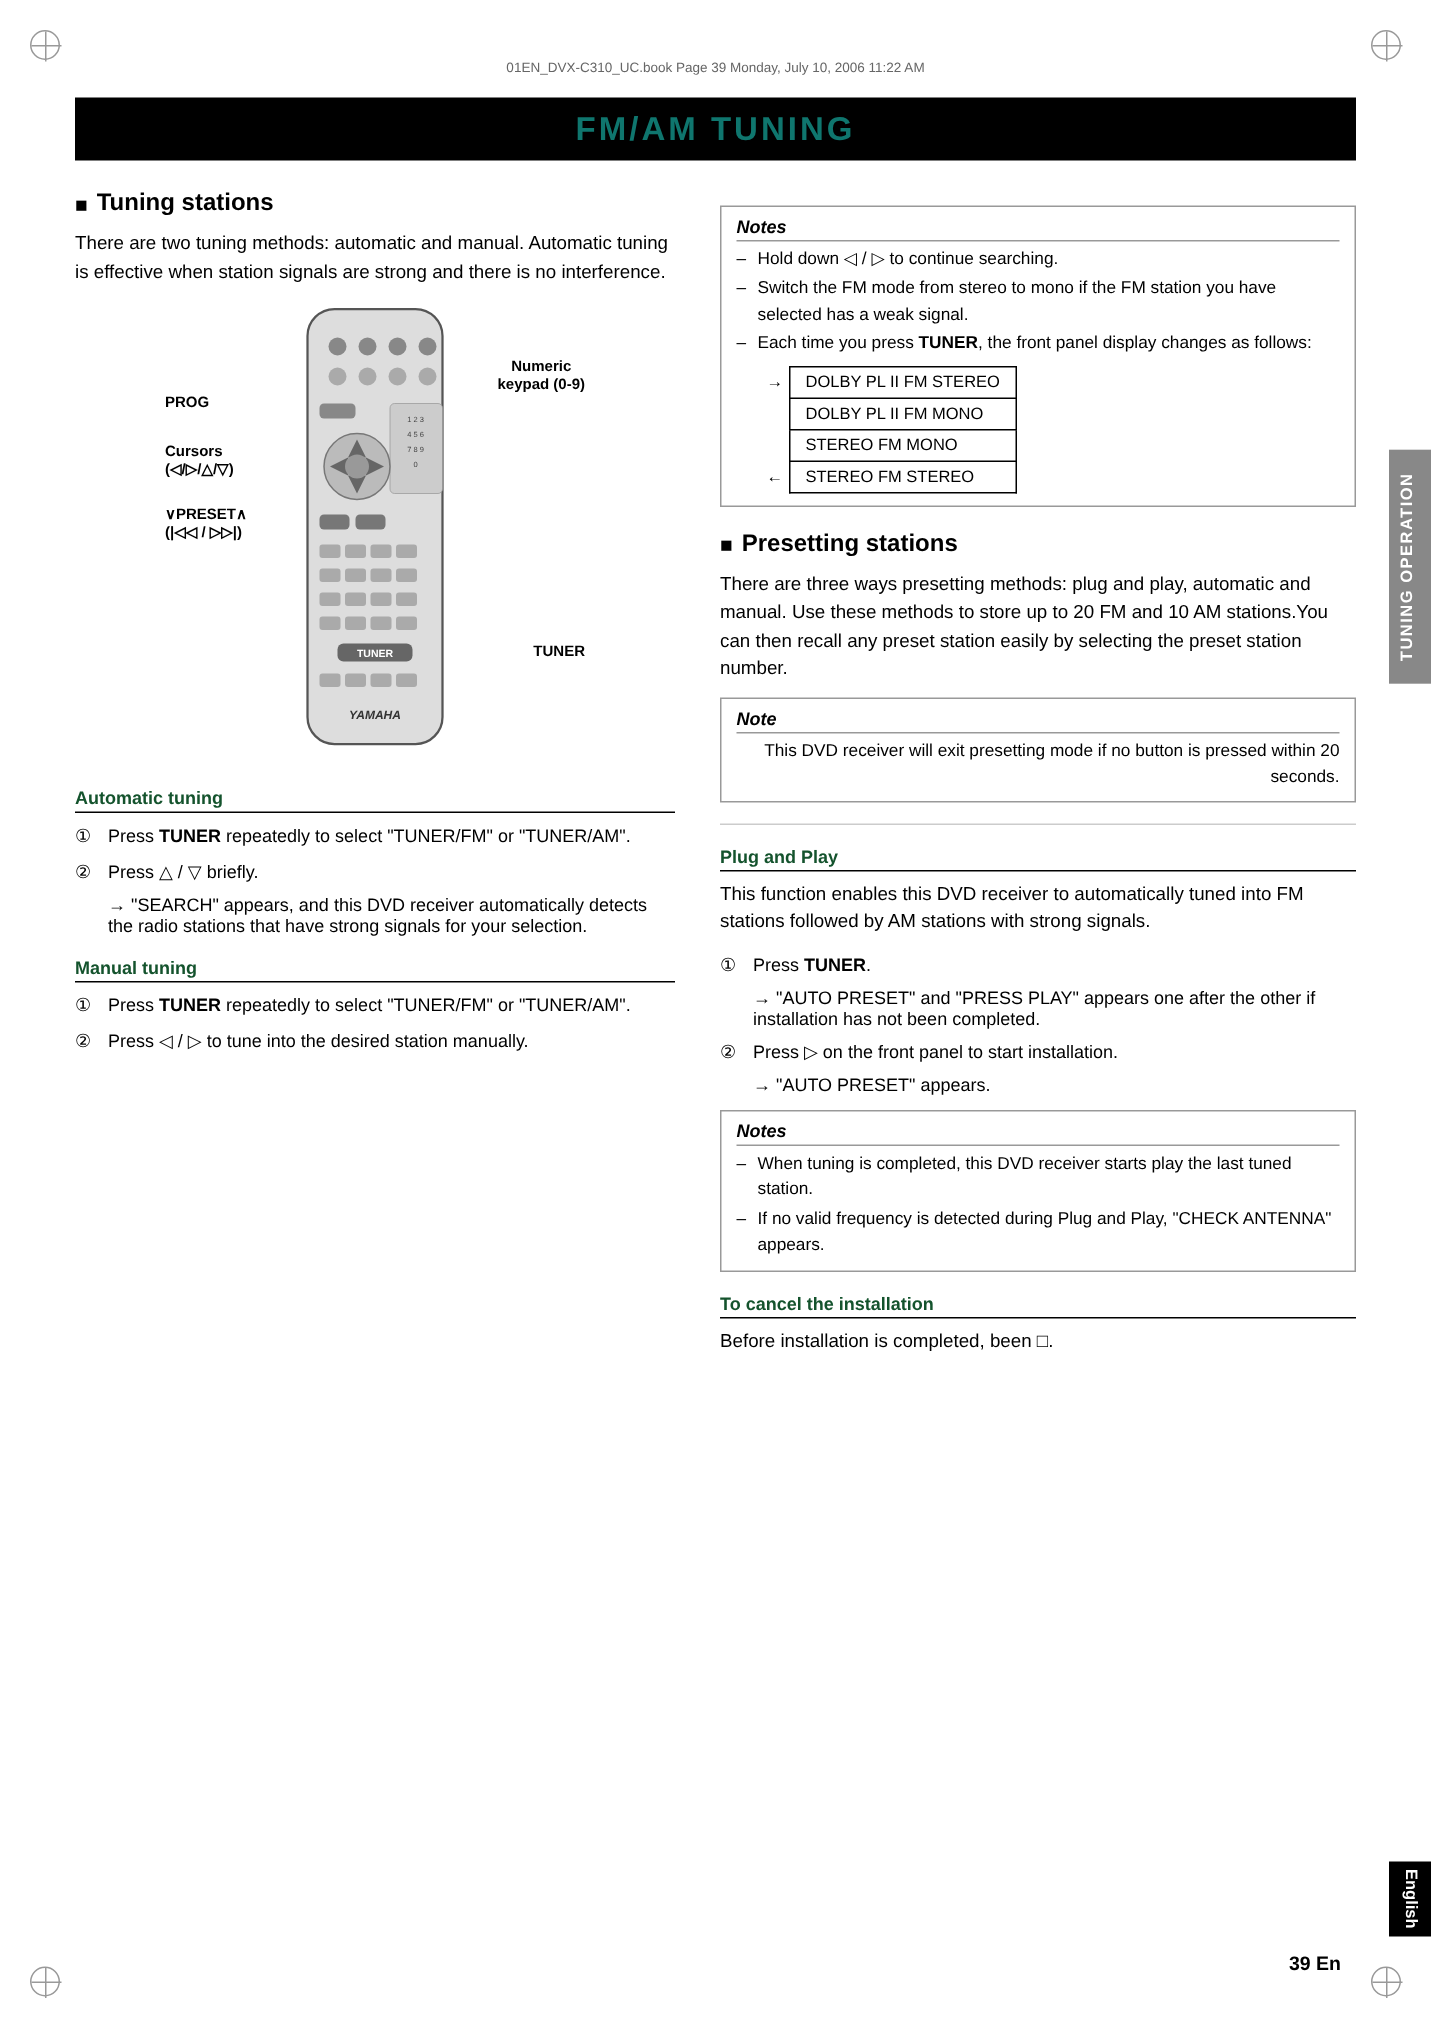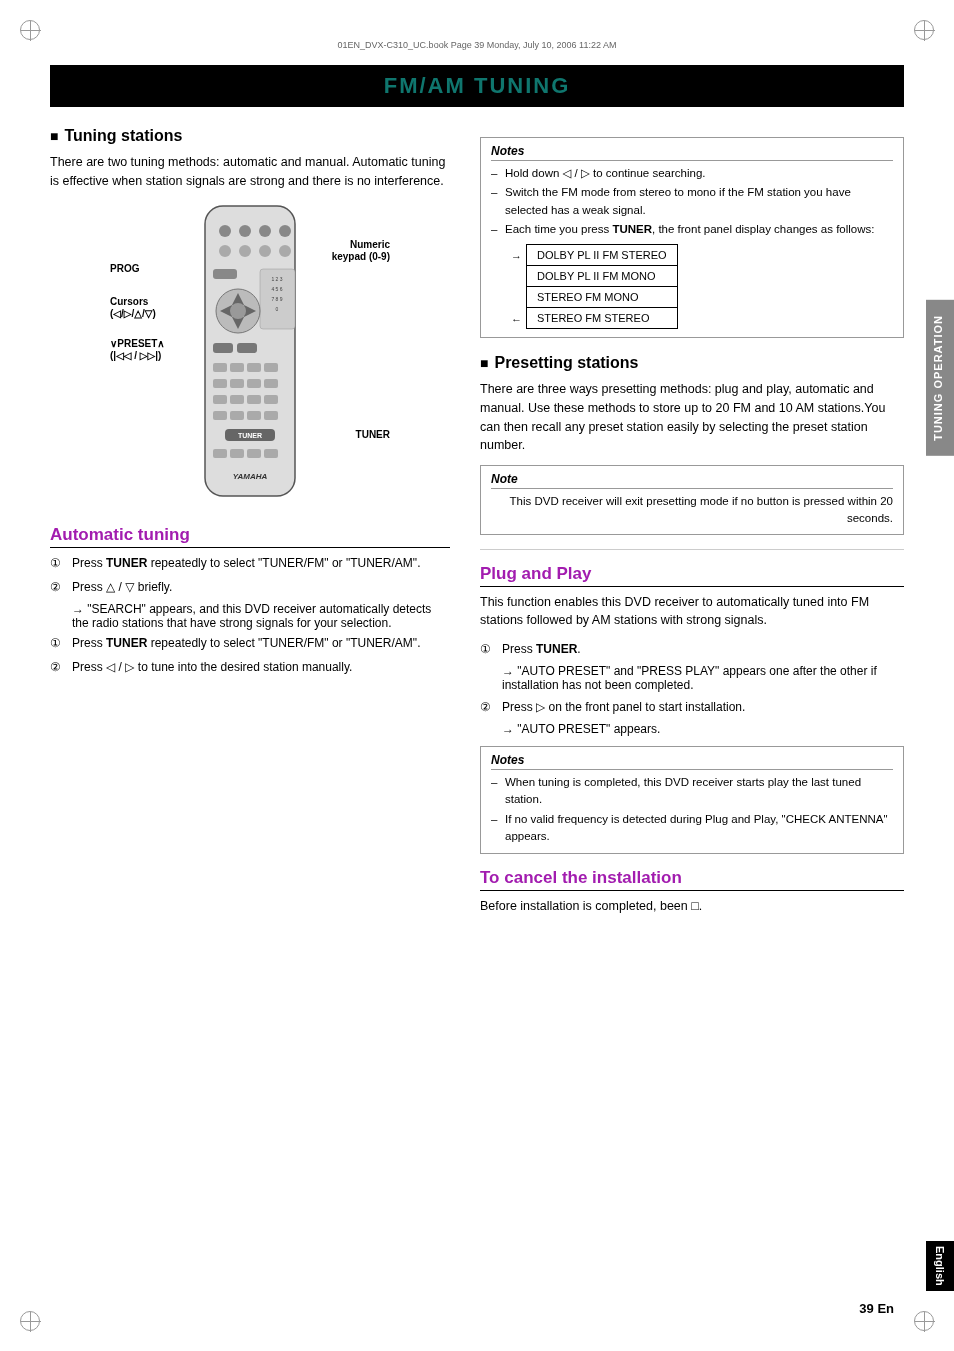--- a/index.html
+++ b/index.html
@@ -91,23 +91,23 @@
       margin-bottom: 10px;
     }
     
     .remote-container {
       position: relative;
       width: 220px;
       margin: 10px auto;
     }
     
     .subsec-title {
-      font-size: 17px;
-      font-weight: bold;
-      color: #a21caf;
+      font-size: 12px;
+      font-weight: bold;
+      color: #14532d;
       border-bottom: 1px solid #000;
       margin-top: 14px;
       margin-bottom: 6px;
       padding-bottom: 2px;
     }
     .step-list {
       list-style: none;
       padding: 0;
     }
     .step-item {
@@ -292,21 +292,21 @@
           <text x="100" y="237" text-anchor="middle" font-size="7" fill="#fff" font-weight="bold">TUNER</text>
 
           <rect x="63" y="248" width="14" height="9" rx="2" fill="#aaa"></rect>
           <rect x="80" y="248" width="14" height="9" rx="2" fill="#aaa"></rect>
           <rect x="97" y="248" width="14" height="9" rx="2" fill="#aaa"></rect>
           <rect x="114" y="248" width="14" height="9" rx="2" fill="#aaa"></rect>
 
           <text x="100" y="278" text-anchor="middle" font-size="8" fill="#333" font-style="italic" font-weight="bold">YAMAHA</text>
         </svg>
 
-        <div style="position:absolute; top:38px; right:0; font-size:10px; font-weight:bold; text-align:right; line-height:1.2;">Numeric<br>keypad (0-9)</div>
+        <div style="position:absolute; top:38px; right:0; font-size:10px; font-weight:bold; text-align:center; line-height:1.2;">Numeric<br>keypad (0-9)</div>
         <div style="position:absolute; top:62px; left:0; font-size:10px; font-weight:bold;">PROG</div>
         <div style="position:absolute; top:95px; left:0; font-size:10px; font-weight:bold; line-height:1.2;">Cursors<br>(◁/▷/△/▽)</div>
         <div style="position:absolute; top:137px; left:0; font-size:10px; font-weight:bold; line-height:1.2;">∨PRESET∧<br>(|◁◁ / ▷▷|)</div>
         <div style="position:absolute; top:228px; right:0; font-size:10px; font-weight:bold;">TUNER</div>
       </div>
 
       <div class="subsec-title">Automatic tuning</div>
       <ol class="step-list">
         <li class="step-item">
           <span class="step-num">①</span>
@@ -314,20 +314,21 @@
         </li>
         <li class="step-item">
           <span class="step-num">②</span>
           <span class="step-text">Press △ / ▽ briefly.</span>
         </li>
         <li style="list-style:none;">
           <div class="arrow-line">→ "SEARCH" appears, and this DVD receiver automatically detects the radio stations that have strong signals for your selection.</div>
         </li>
       </ol>
 
+      <div class="subsec-title">Manual tuning</div>
       <ol class="step-list">
         <li class="step-item">
           <span class="step-num">①</span>
           <span class="step-text">Press <b>TUNER</b> repeatedly to select "TUNER/FM" or "TUNER/AM".</span>
         </li>
         <li class="step-item">
           <span class="step-num">②</span>
           <span class="step-text">Press ◁ / ▷ to tune into the desired station manually.</span>
         </li>
       </ol>

